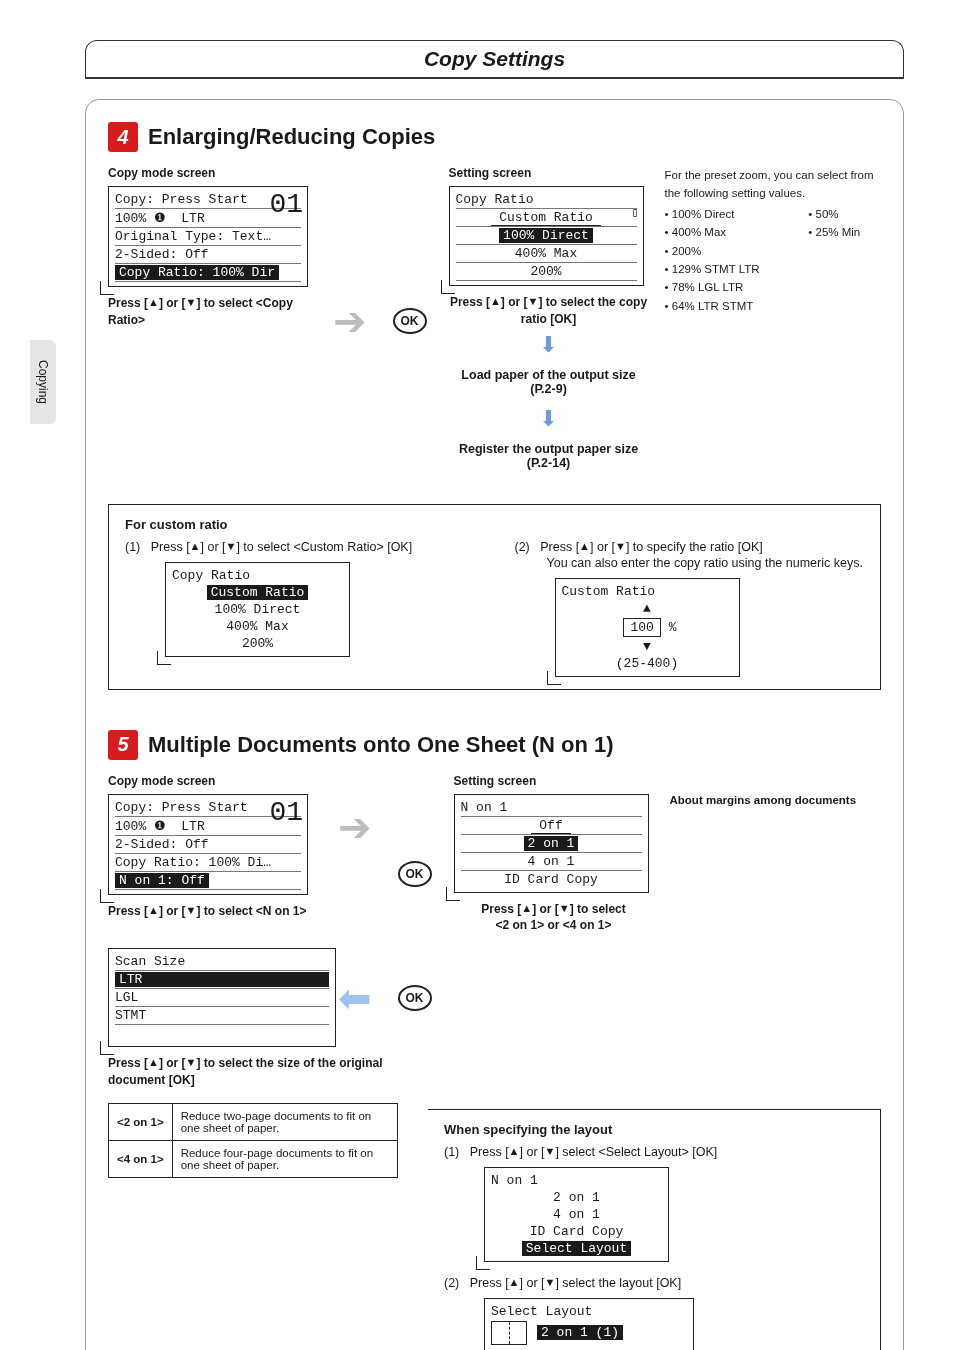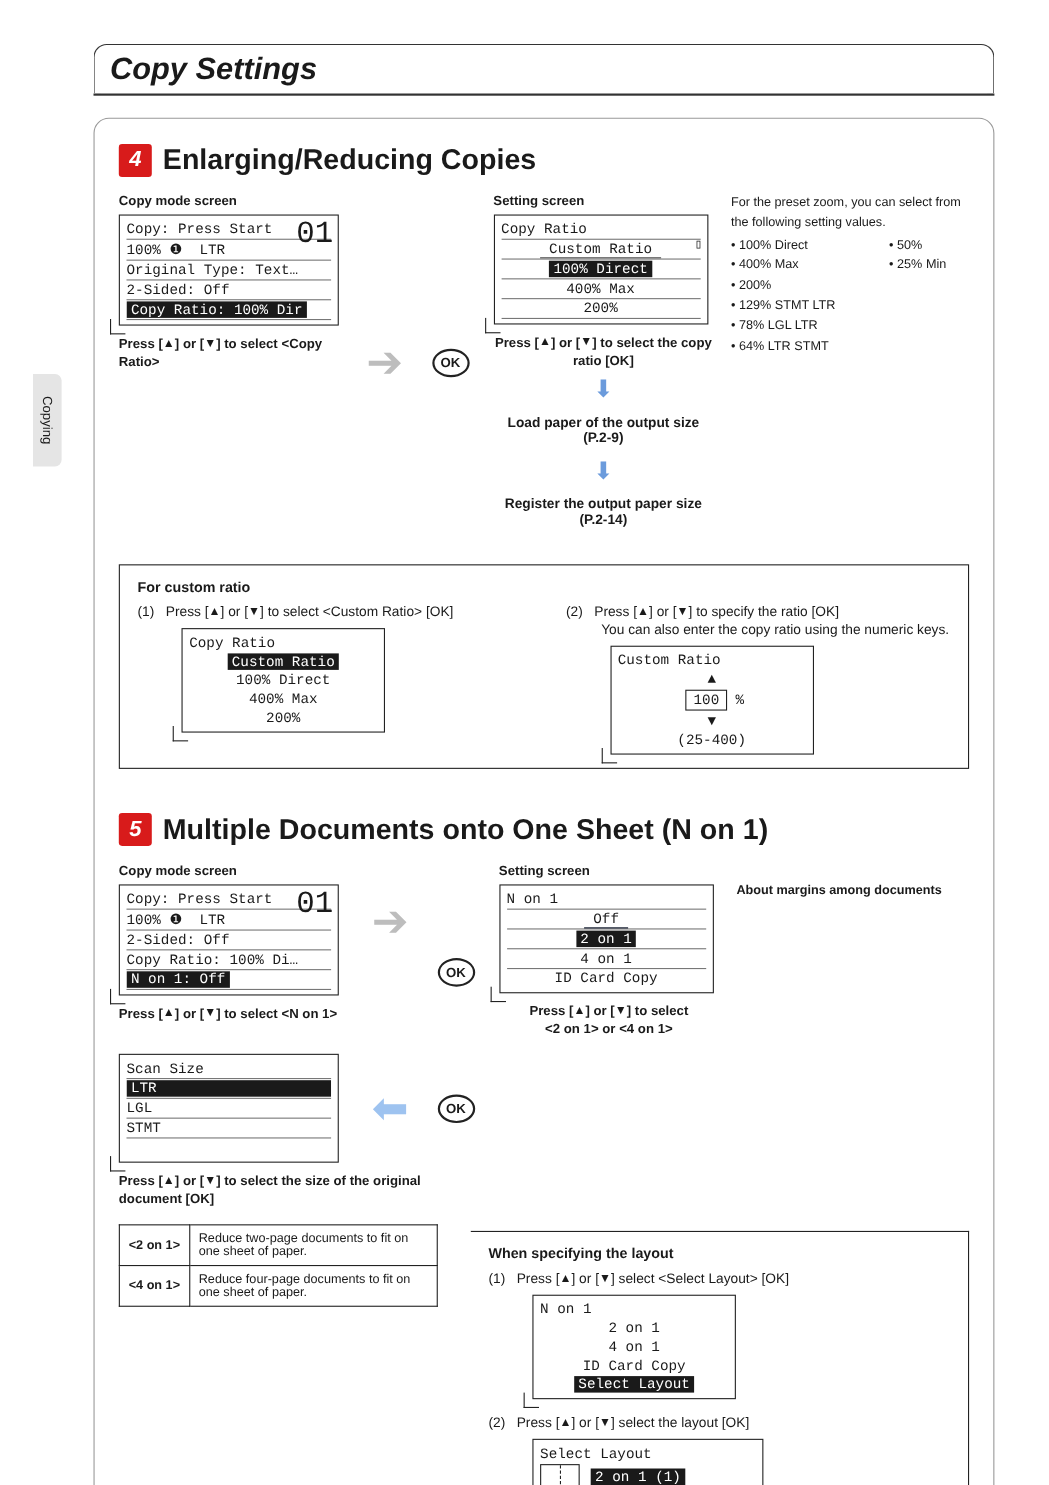--- a/index.html
+++ b/index.html
@@ -1,25 +1,25 @@
 <!DOCTYPE html>
 <html><head>
 <meta charset="utf-8">
 <style>
   * { box-sizing: border-box; margin: 0; padding: 0; }
   body { font-family: Arial, sans-serif; font-size: 13px; color: #1a1a1a; background: #fff; width: 954px; }
   .page { padding: 40px 50px 40px 85px; position: relative; }
   .side-tab { position: absolute; left: 30px; top: 340px; writing-mode: vertical-rl; background: #e5e5e5; padding: 20px 6px; font-size: 12px; border-radius: 0 6px 6px 0; }
-  .main-title { font-size: 28px; font-weight: bold; font-style: italic; padding: 6px 14px; border: 1px solid #333; border-radius: 12px 12px 0 0; border-bottom: none; margin-bottom: 0; }
+  .main-title { font-size: 21px; font-weight: bold; font-style: italic; padding: 6px 14px; border: 1px solid #333; border-radius: 12px 12px 0 0; border-bottom: none; margin-bottom: 0; text-align: center; }
   .title-underline { border-bottom: 2px solid #333; margin-bottom: 20px; }
   .outer { border: 1px solid #999; border-radius: 14px; padding: 0; margin-bottom: 30px; }
   .inner { margin: 8px; border-radius: 10px; padding: 14px; }
   .sec-head { display: flex; align-items: center; gap: 10px; margin-bottom: 14px; }
   .numbox { background: #d81b1b; color: #fff; font-weight: bold; font-size: 20px; width: 30px; height: 30px; display: flex; align-items: center; justify-content: center; border-radius: 3px; font-style: italic; }
-  .sec-title { font-size: 26px; font-weight: bold; }
+  .sec-title { font-size: 22px; font-weight: bold; }
   .row { display: flex; align-items: flex-start; gap: 16px; }
   .col { display: flex; flex-direction: column; }
   .label-sm { font-weight: bold; font-size: 12px; margin-bottom: 6px; }
   .lcd { border: 1.5px solid #222; padding: 4px 6px; font-family: "Courier New", monospace; font-size: 13px; background: #fff; position: relative; width: 200px; }
   .lcd .line { white-space: nowrap; overflow: hidden; border-bottom: 1px solid #777; padding: 1px 0; }
   .lcd .line:last-child { border-bottom: none; }
   .lcd .big01 { position: absolute; right: 4px; top: 2px; font-size: 28px; font-weight: normal; }
   .lcd .sel { background: #1a1a1a; color: #fff; display: inline-block; padding: 0 4px; }
   .caption { font-size: 12px; font-weight: bold; margin-top: 8px; line-height: 1.4; }
   .arrow-gray { color: #bdbdbd; font-size: 40px; align-self: center; margin: 0 4px; }
@@ -221,21 +221,21 @@
           </div>
 
           <div class="col info-box" style="flex:1; padding-top:18px">
             <div class="hd">About margins among documents</div>
           </div>
         </div>
 
         <div class="row" style="margin-top:14px; align-items:center">
           <div class="col" style="width:210px">
             <div class="lcd-wrap">
-              <div class="lcd" style="width:200px">
+              <div class="lcd" style="width:228px">
                 <div class="line">Scan Size</div>
                 <div class="line">
                     <span class="sel" style="display:block">LTR</span>
                   </div>
                 <div class="line">LGL</div>
                 <div class="line">STMT</div>
                 <div class="line">&nbsp;</div>
               </div>
               <div class="corner"></div>
             </div>

